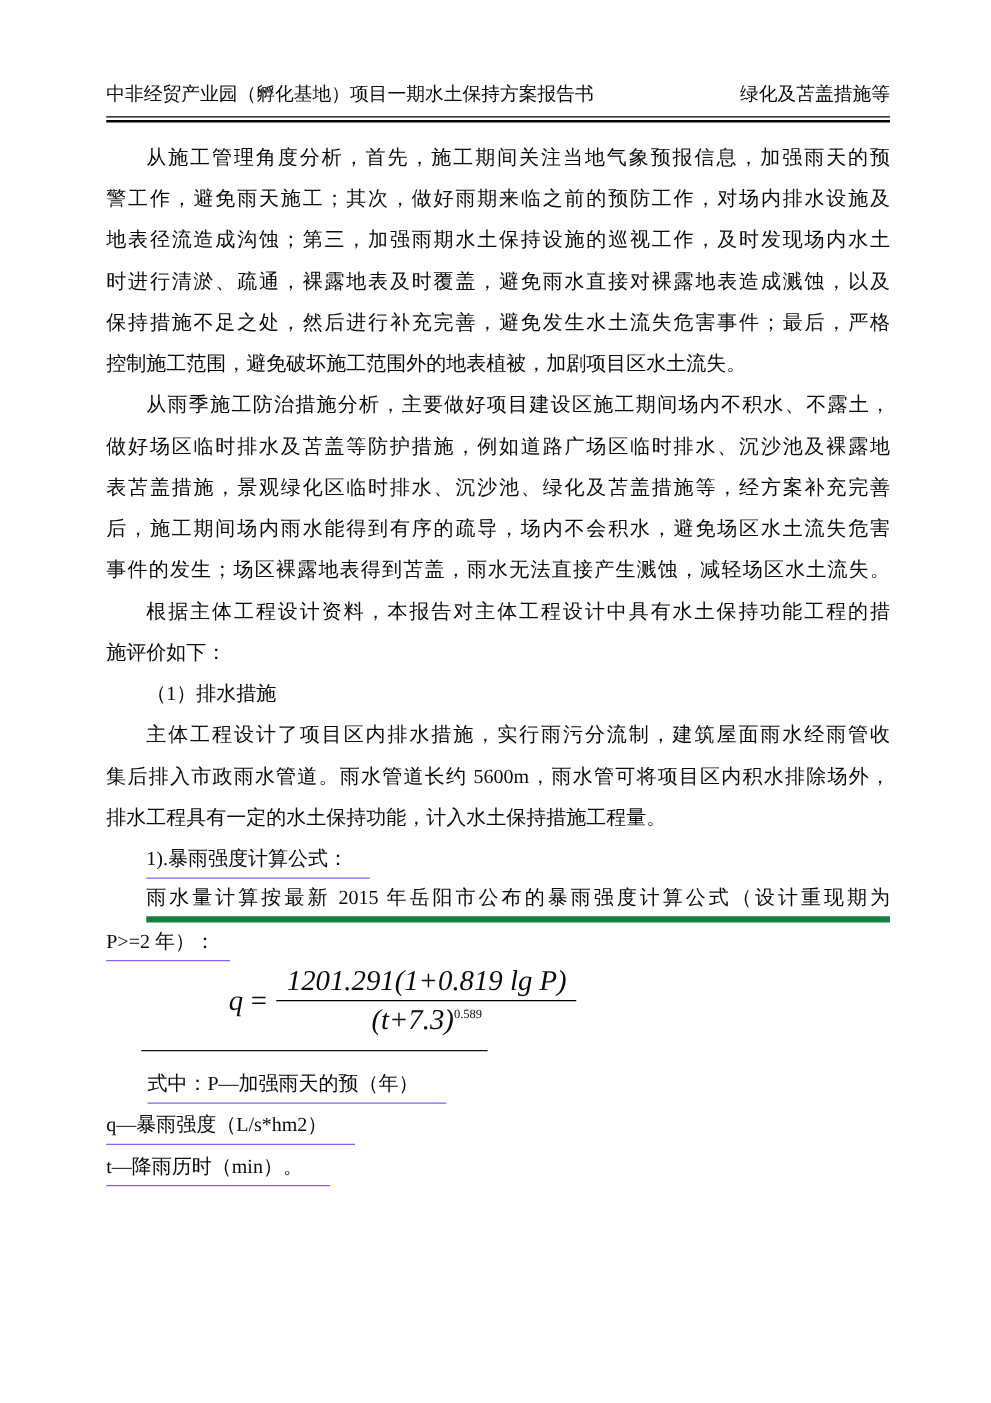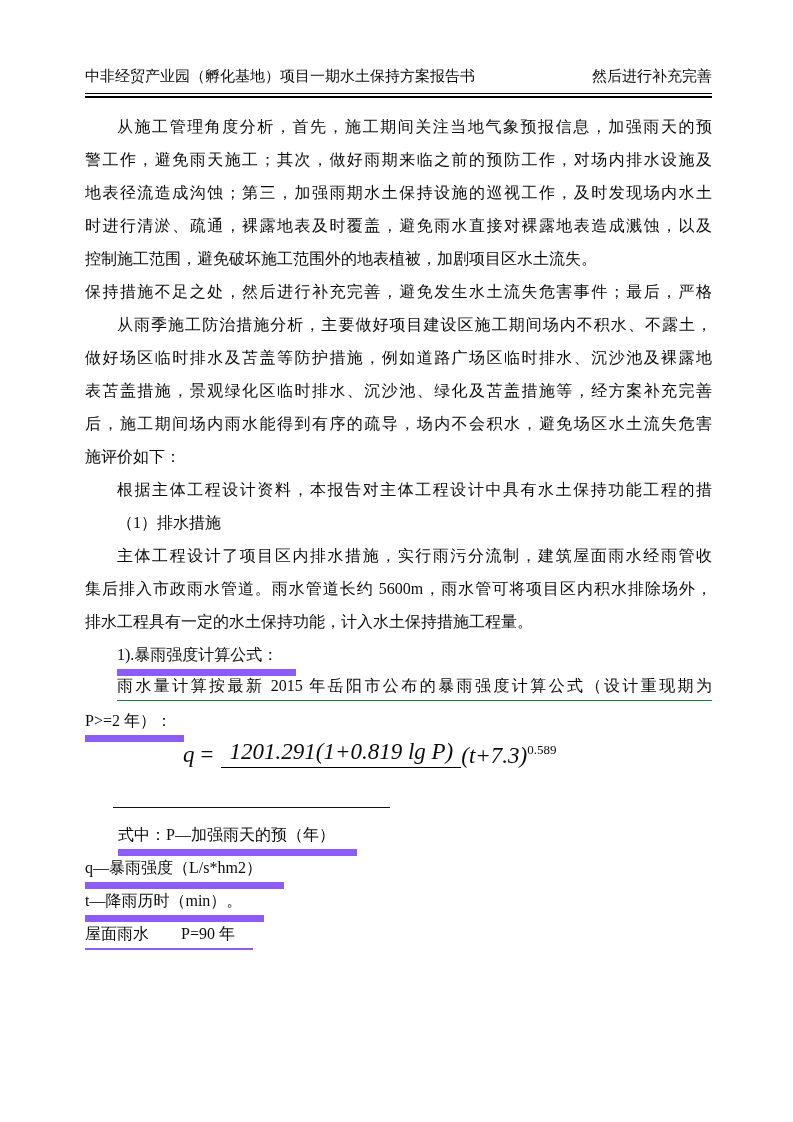--- a/index.html
+++ b/index.html
@@ -29,45 +29,45 @@
   .row{height:33px;line-height:33px;white-space:nowrap;overflow:visible;}
   .j{text-align:justify;text-align-last:justify;}
   .ind{text-indent:32px;}
   .heading{
     font-family:"Liberation Sans","DejaVu Sans",sans-serif;
     font-weight:bold;font-size:16.5px;letter-spacing:0.3px;
   }
   
   .row .u-inline{
     display:inline-block;height:29px;line-height:29px;
-    border-bottom:7px solid #8b5cf6;
+    border-bottom:1px solid #8b5cf6;
   }
   .row .u-block{
     display:block;height:29px;line-height:29px;
-    border-bottom:1px solid #15803d;
+    border-bottom:5px solid #15803d;
   }
   .ml32{margin-left:32px;}
   .ml26{}
   .ml33{margin-left:33px;}
   .pr12{padding-right:12px;}
   .pr18{padding-right:18px;}
   .pr22{padding-right:22px;}
   
   .formula-block{height:81px;position:relative;}
   .formula-row{
     display:flex;align-items:center;justify-content:flex-start;
     margin-left:98px;padding-top:3px;
     font-family:"Liberation Serif","DejaVu Serif",serif;
     font-style:italic;font-size:23px;line-height:1;
   }
   .f-eq{margin:0 8px 0 6px;font-style:normal;}
-  .frac{display:inline-flex;flex-direction:row;align-items:center;}
+  .frac{display:inline-flex;flex-direction:column;align-items:center;}
   .frac .num{padding:0 8px 4px 8px;border-bottom:1.6px solid #000;}
   .frac .den{padding-top:3px;}
-  .frac sup{font-size:13px;font-style:normal;vertical-align:super;line-height:0;}
+  .frac sup{font-size:10px;font-style:normal;vertical-align:super;line-height:0;}
   .formula-underline{
     position:absolute;left:28px;top:70px;width:277px;height:0;
     border-top:1.5px solid #111;
   }
   
   .footer-rule{position:absolute;left:85px;width:627px;top:1009px;}
   .footer{
     position:absolute;top:1015px;left:85px;width:627px;
     display:flex;align-items:flex-start;
     font-size:15px;line-height:20px;white-space:nowrap;
@@ -79,45 +79,46 @@
     font-weight:bold;font-size:12px;line-height:20px;
   }
 </style>
 </head>
 <body>
 
 <div class="page">
 
   <div class="header">
     <span>中非经贸产业园（孵化基地）项目一期水土保持方案报告书</span>
-    <span>然后进行补充完善</span>
+    <span>绿化及苫盖措施等</span>
   </div>
   <div class="header-rule">
     <div class="rule-thin"></div>
     <div class="rule-gap"></div>
     <div class="rule-thick"></div>
   </div>
 
   <div class="body">
 
     <div class="row j ind">从施工管理角度分析，首先，施工期间关注当地气象预报信息，加强雨天的预</div>
     <div class="row j">警工作，避免雨天施工；其次，做好雨期来临之前的预防工作，对场内排水设施及</div>
     <div class="row j">地表径流造成沟蚀；第三，加强雨期水土保持设施的巡视工作，及时发现场内水土</div>
     <div class="row j">时进行清淤、疏通，裸露地表及时覆盖，避免雨水直接对裸露地表造成溅蚀，以及</div>
+    <div class="row j">保持措施不足之处，然后进行补充完善，避免发生水土流失危害事件；最后，严格</div>
     <div class="row">控制施工范围，避免破坏施工范围外的地表植被，加剧项目区水土流失。</div>
-    <div class="row j">保持措施不足之处，然后进行补充完善，避免发生水土流失危害事件；最后，严格</div>
 
     <div class="row j ind">从雨季施工防治措施分析，主要做好项目建设区施工期间场内不积水、不露土，</div>
     <div class="row j">做好场区临时排水及苫盖等防护措施，例如道路广场区临时排水、沉沙池及裸露地</div>
     <div class="row j">表苫盖措施，景观绿化区临时排水、沉沙池、绿化及苫盖措施等，经方案补充完善</div>
     <div class="row j">后，施工期间场内雨水能得到有序的疏导，场内不会积水，避免场区水土流失危害</div>
+    <div class="row j">事件的发生；场区裸露地表得到苫盖，雨水无法直接产生溅蚀，减轻场区水土流失。</div>
 
 
+    <div class="row j ind">根据主体工程设计资料，本报告对主体工程设计中具有水土保持功能工程的措</div>
     <div class="row">施评价如下：</div>
-    <div class="row j ind">根据主体工程设计资料，本报告对主体工程设计中具有水土保持功能工程的措</div>
 
     <div class="row ind">（1）排水措施</div>
 
     <div class="row j ind">主体工程设计了项目区内排水措施，实行雨污分流制，建筑屋面雨水经雨管收</div>
     <div class="row j">集后排入市政雨水管道。雨水管道长约 5600m，雨水管可将项目区内积水排除场外，</div>
     <div class="row">排水工程具有一定的水土保持功能，计入水土保持措施工程量。</div>
 
     <div class="row">
       <span class="u-inline ml32 pr18">1).暴雨强度计算公式：</span>
     </div>

